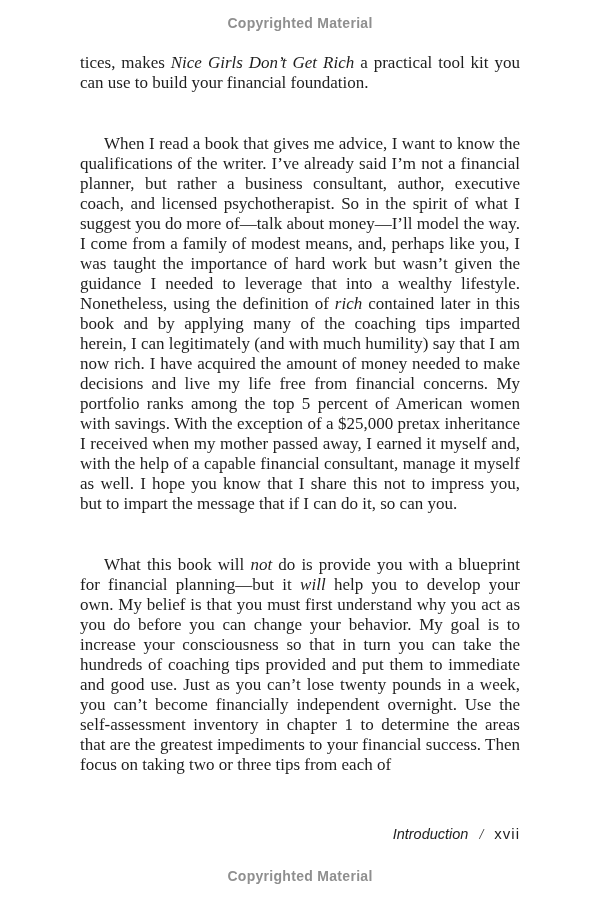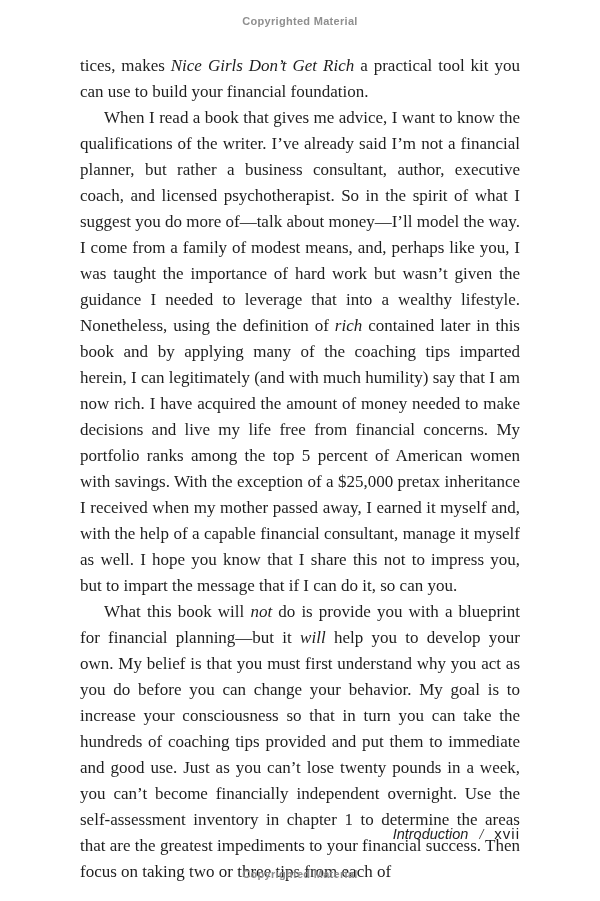--- a/index.html
+++ b/index.html
@@ -10,39 +10,39 @@
     background: #ffffff;
     overflow: hidden;
     font-family: "Liberation Serif", serif;
   }
   .notice {
     position: absolute;
     left: 0;
     width: 100%;
     text-align: center;
     font-family: "Liberation Sans", sans-serif;
-    font-size: 11px;
+    font-size: 14px;
     font-weight: 700;
     color: #8f8f8f;
     letter-spacing: 0.3px;
   }
   .notice-top { top: 15px; }
   .notice-bottom { top: 868px; }
   .body-text {
     position: absolute;
     left: 80px;
     top: 53px;
     width: 440px;
     text-align: justify;
     font-size: 17px;
-    line-height: 26px;
+    line-height: 20px;
     color: #1e1e1e;
   }
   .para { margin: 0; }
-  .para.indent { text-indent: 24px; }
+  .para.indent { text-indent: 24px; margin-top: 41px; }
   .para em { font-style: italic; }
   .footer {
     position: absolute;
     left: 80px;
     top: 825px;
     width: 440px;
     text-align: right;
     color: #1e1e1e;
     white-space: nowrap;
   }

